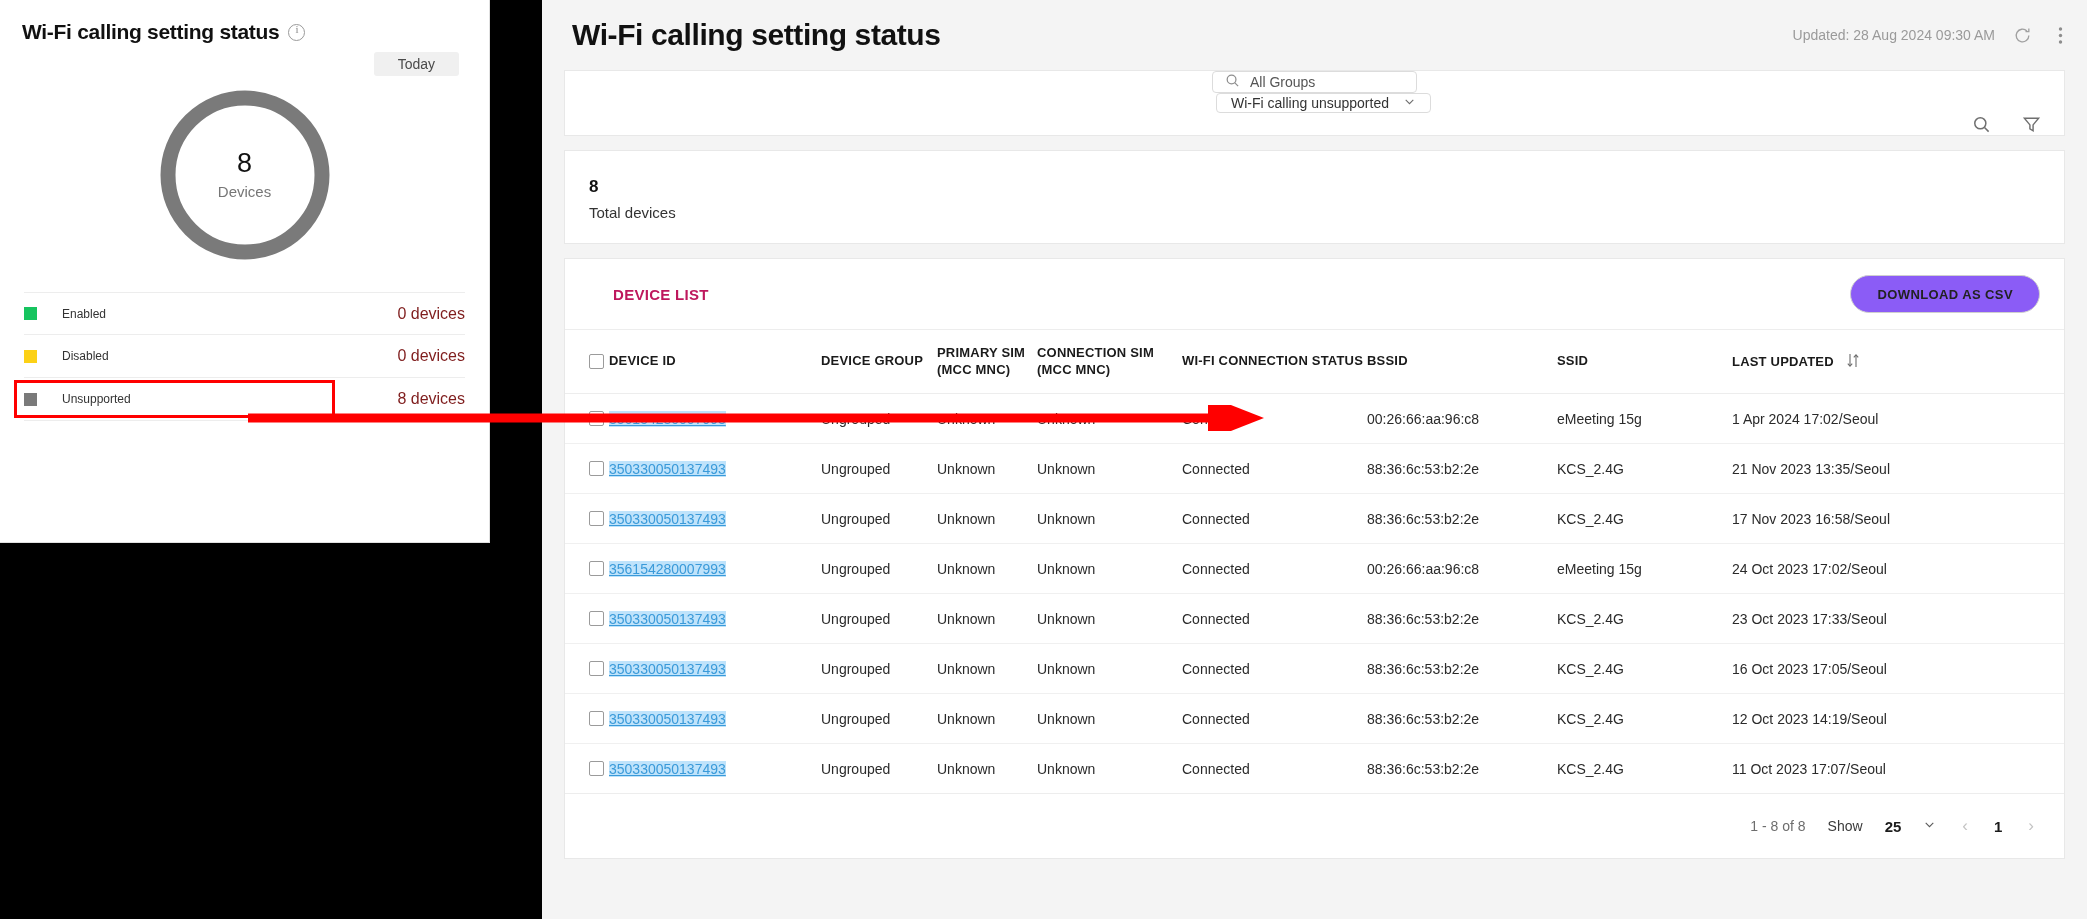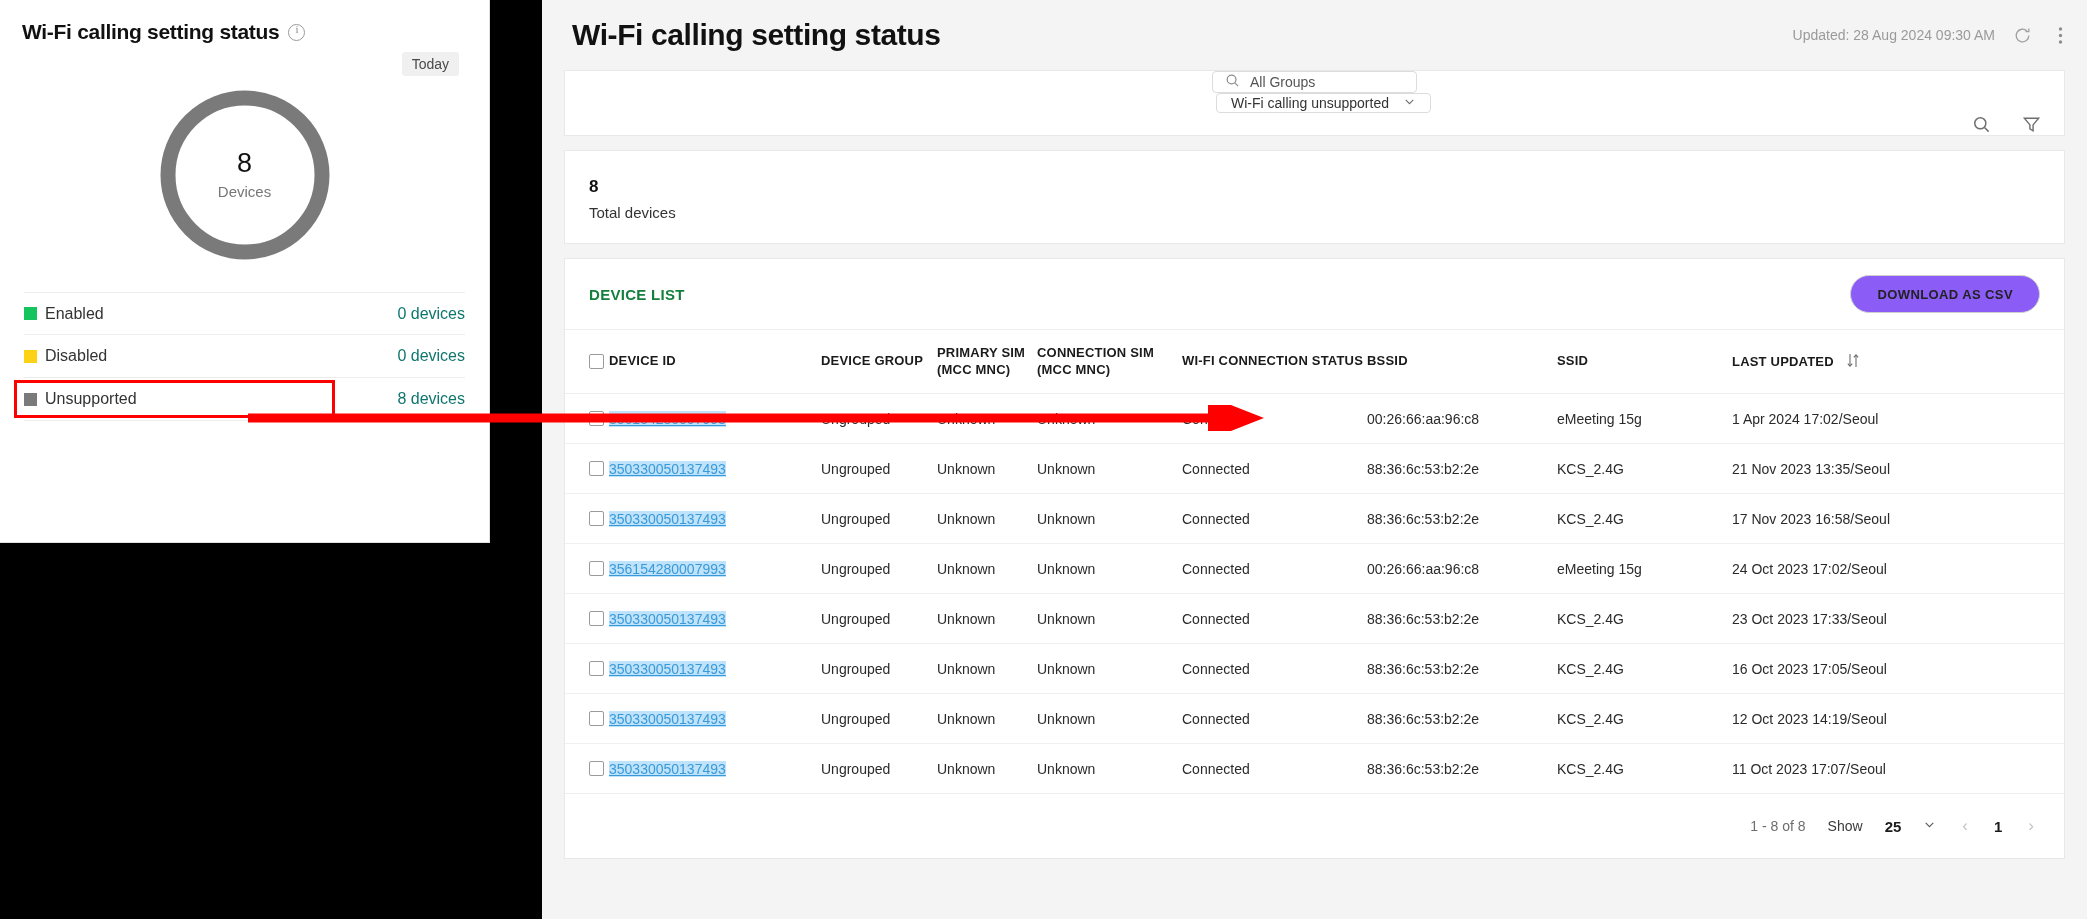--- a/index.html
+++ b/index.html
@@ -31,41 +31,41 @@
     border-radius: 50%; position: relative; flex: none;
   }
   .info-icon::after {
     content: "i"; position: absolute; left: 0; right: 0; top: -2px;
     text-align: center; font-size: 11px; color: #8a8a8a;
     font-family: "Liberation Serif", serif;
   }
   .today-row { display: flex; justify-content: flex-end; padding: 8px 30px 0 0; }
   .today-chip {
     background: #f0f0f0; color: #4a4a4a; font-size: 14px;
-    padding: 4px 10px; border-radius: 3px;
+    padding: 4px 24px; border-radius: 3px;
   }
   .donut-wrap { display: flex; justify-content: center; margin-top: 10px; }
   .donut { position: relative; width: 178px; height: 178px; }
   .donut svg { display: block; }
   .donut-center {
     position: absolute; inset: 0; display: flex; flex-direction: column;
     align-items: center; justify-content: center;
   }
   .donut-num { font-size: 27px; color: #111; line-height: 1; }
   .donut-label { font-size: 15px; color: #767676; margin-top: 6px; }
 
   .legend { margin-top: 28px; padding: 0 24px; }
   .legend-row {
     display: flex; align-items: center; height: 43px;
     border-bottom: 1px solid #ededed; position: relative;
   }
   .legend-row:first-child { border-top: 1px solid #ededed; }
   .swatch { width: 13px; height: 13px; flex: none; }
-  .legend-name { font-size: 16px; color: #333; margin-left: 8px; }
-  .legend-count { font-size: 16px; color: #0f766e; margin-left: auto; }
+  .legend-name { font-size: 12px; color: #333; margin-left: 25px; }
+  .legend-count { font-size: 16px; color: #7f1d1d; margin-left: auto; }
 
   .legend-row.highlight::before {
     content: ""; position: absolute;
     left: -10px; right: 130px; top: 2px; bottom: 2px;
     border: 3px solid #ff0000; pointer-events: none;
   }
 
   .card-footer {
     position: absolute; left: 0; right: 0; bottom: 0; height: 48px;
     border-top: 1px solid #ededed;
@@ -121,21 +121,21 @@
   .total-panel { height: 94px; padding: 26px 0 0 24px; }
   .total-num { font-size: 17px; color: #111; font-weight: bold; }
   .total-label { font-size: 15px; color: #333; margin-top: 7px; }
 
   .list-panel { margin-bottom: 0; }
   .list-head {
     height: 70px; display: flex; align-items: center;
     padding: 0 24px; position: relative;
   }
   .list-head-title {
-    font-size: 15px; font-weight: bold; color: #15803d; letter-spacing: 0.3px;
+    font-size: 15px; font-weight: bold; color: #be185d; letter-spacing: 0.3px; margin-left: 24px;
   }
   .csv-btn {
     margin-left: auto; border: 1px solid #cfcfcf; border-radius: 22px;
     height: 38px; padding: 0 26px; background: #8b5cf6;
     display: flex; align-items: center; cursor: pointer;
     font-size: 13px; font-weight: bold; color: #222; letter-spacing: 0.4px;
   }
 
   table { width: 100%; border-collapse: collapse; }
   thead th {

